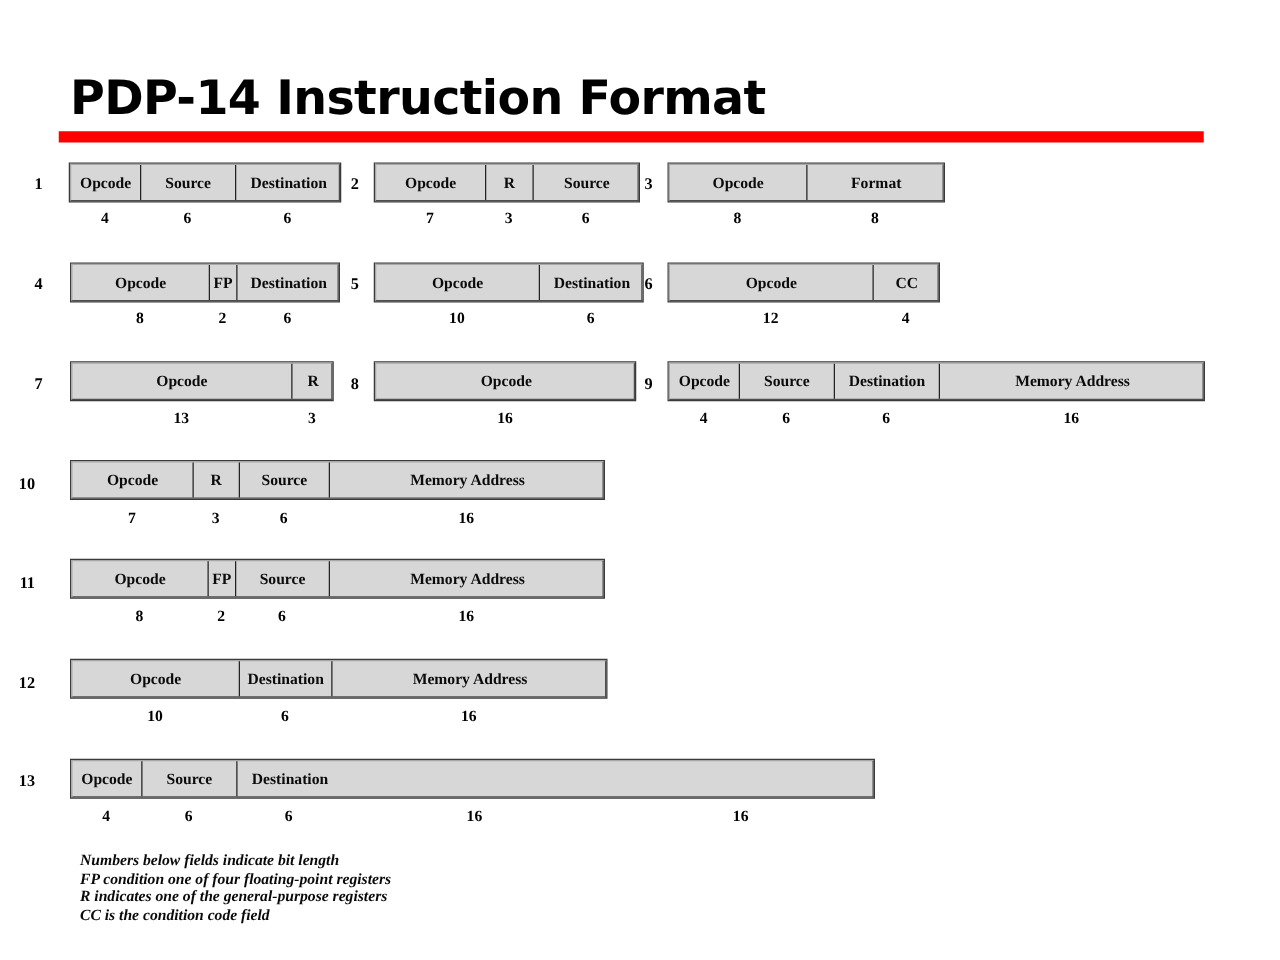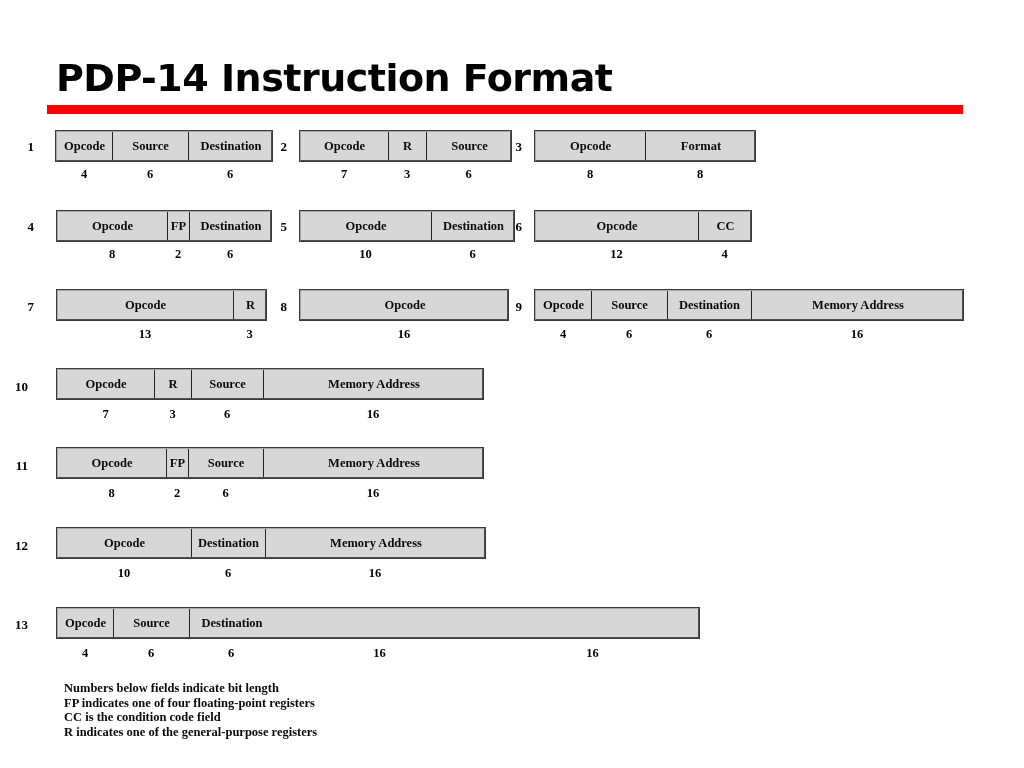--- a/index.html
+++ b/index.html
@@ -106,20 +106,21 @@
     color: #000000;
     white-space: nowrap;
   }
 
   
   #footnotes {
     position: absolute;
     left: 64px;
     top: 681px;
     width: 880px;
+    font-style: italic;
   }
   .footnote-line {
     font-family: "Liberation Serif", "DejaVu Serif", serif;
     font-weight: bold;
     font-size: 12.5px;
     line-height: 14.6px;
     color: #0a0a0a;
     white-space: nowrap;
   }
 </style>
@@ -269,18 +270,18 @@
         <div class="bitlabel" style="left: 28px;">4</div>
         <div class="bitlabel" style="left: 94px;">6</div>
         <div class="bitlabel" style="left: 174px;">6</div>
         <div class="bitlabel" style="left: 322.5px;">16</div>
         <div class="bitlabel" style="left: 535.5px;">16</div>
       </div>
     </div>
 
   <div id="footnotes">
       <div class="footnote-line">Numbers below fields indicate bit length</div>
-      <div class="footnote-line">FP indicates one of four floating-point registers</div>
+      <div class="footnote-line">FP condition one of four floating-point registers</div>
+      <div class="footnote-line">R indicates one of the general-purpose registers</div>
       <div class="footnote-line">CC is the condition code field</div>
-      <div class="footnote-line">R indicates one of the general-purpose registers</div>
     </div>
 
 </div>
 
 </body></html>

